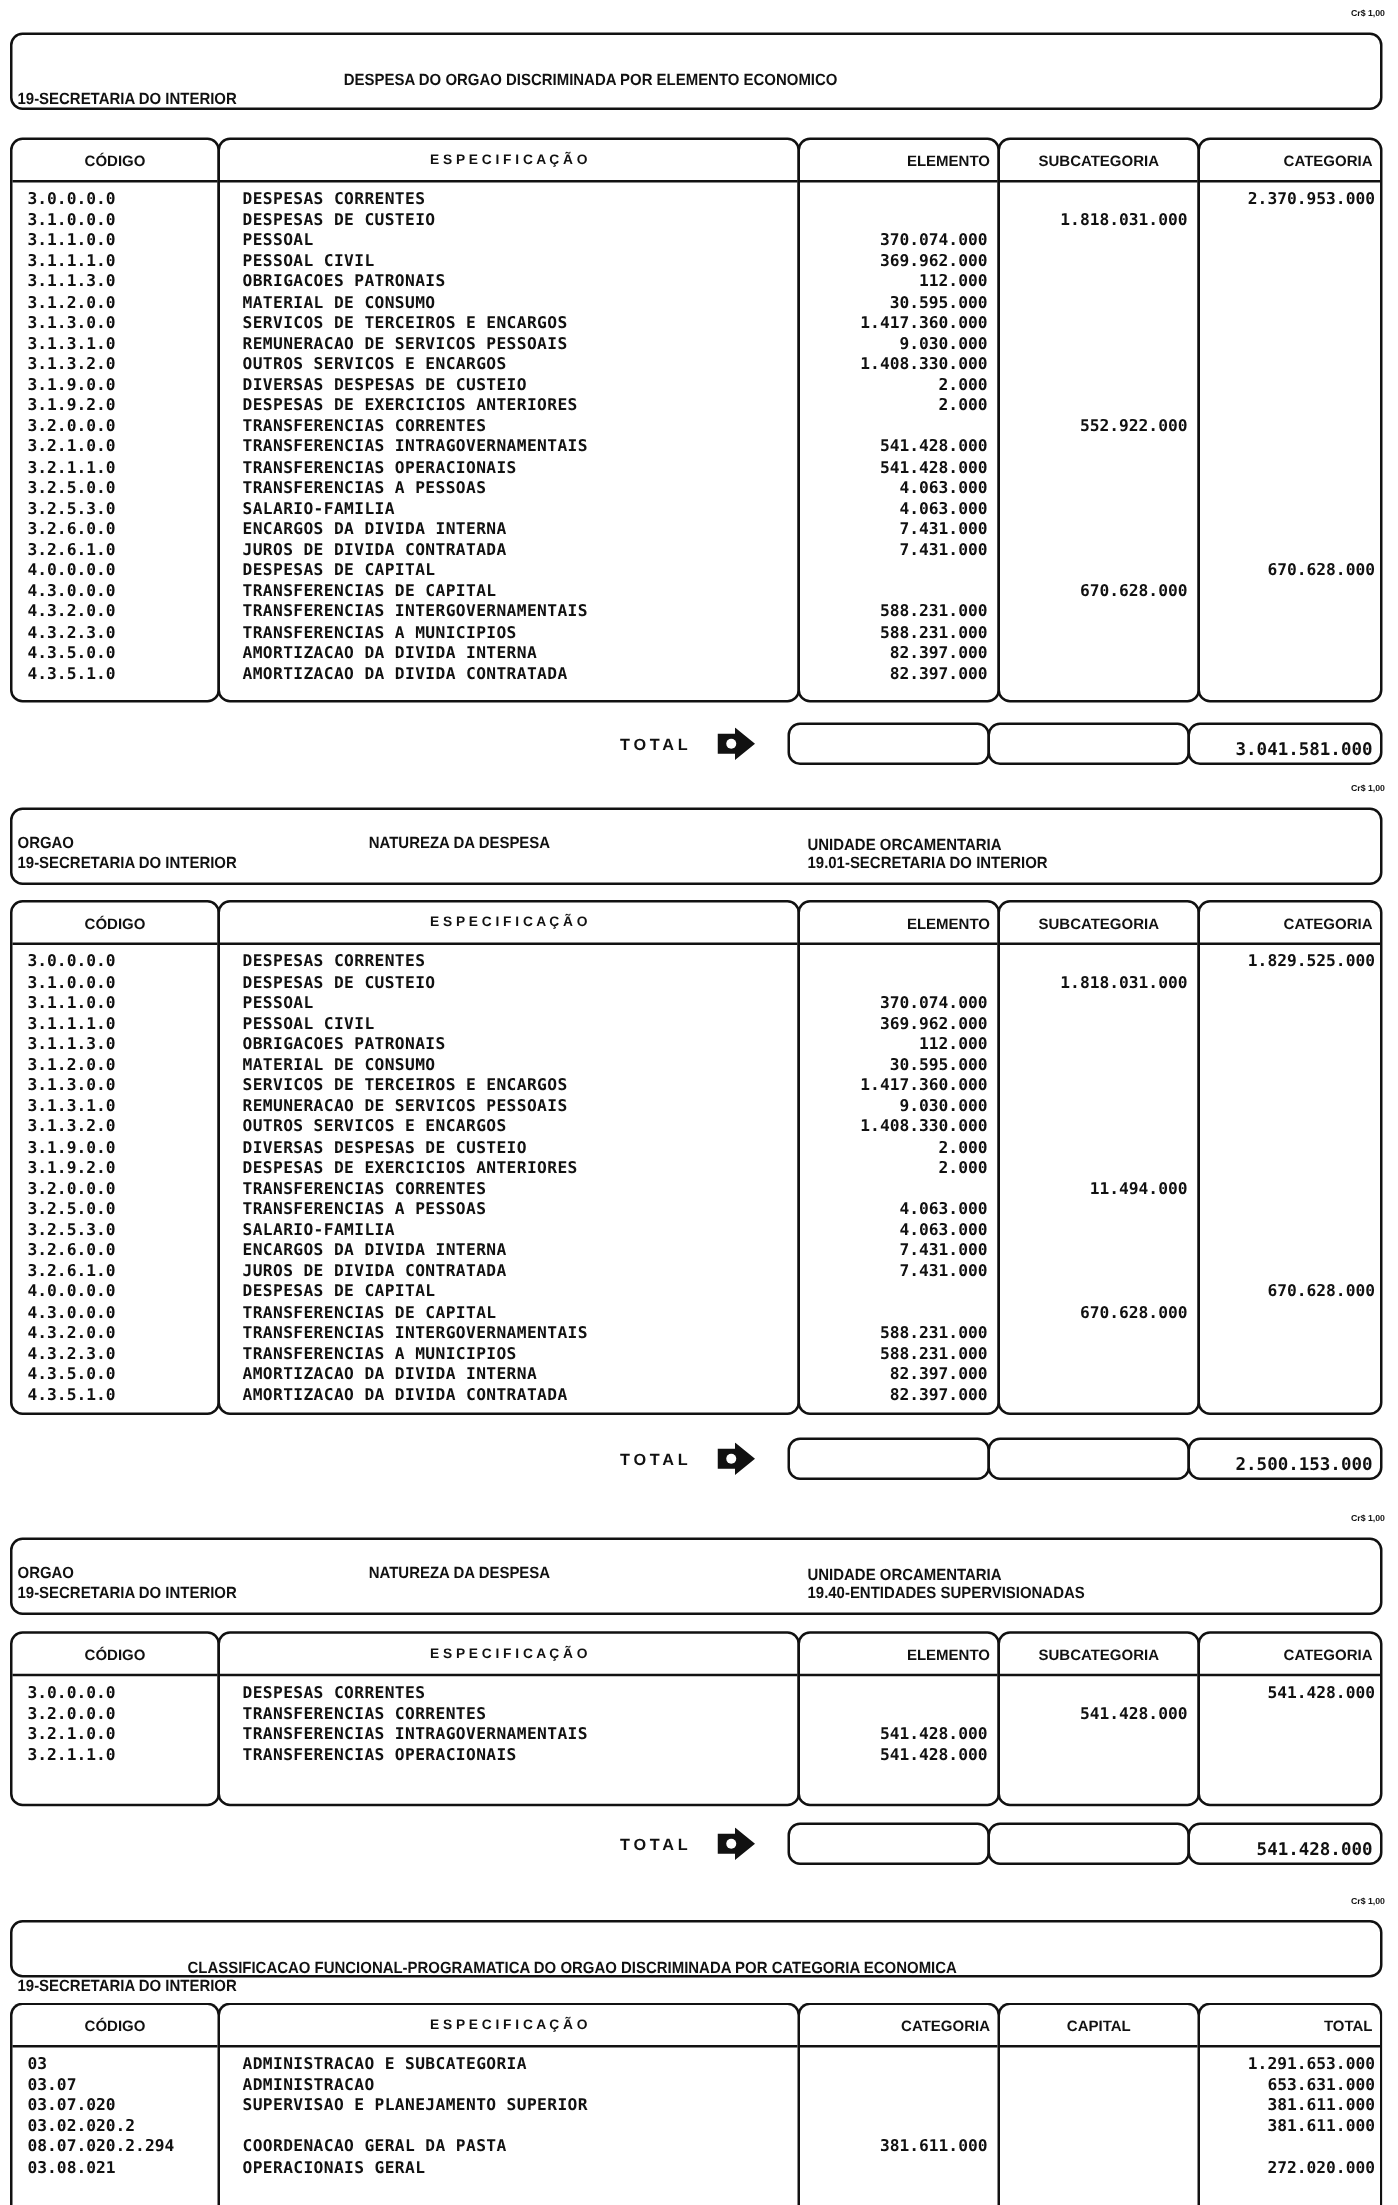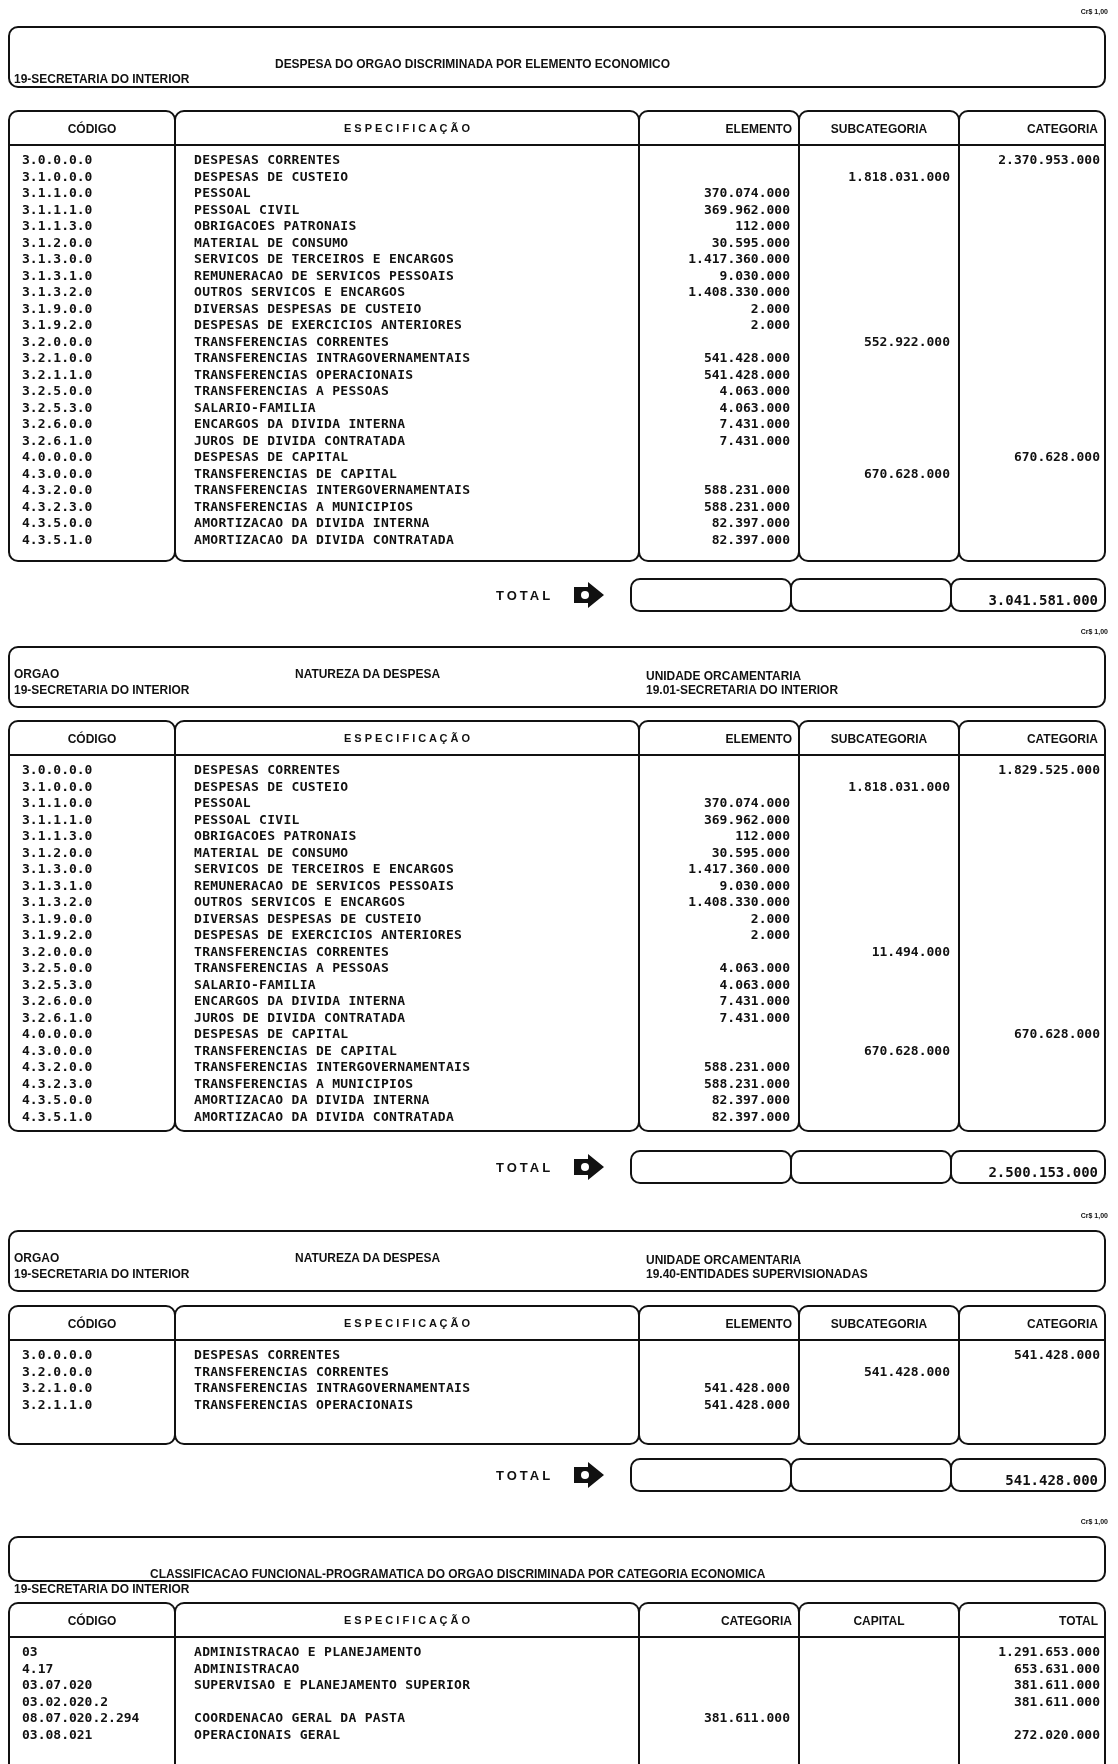--- a/index.html
+++ b/index.html
@@ -451,33 +451,33 @@
   <div class="t" style="left:140px;top:28px">CLASSIFICACAO FUNCIONAL-PROGRAMATICA DO ORGAO DISCRIMINADA POR CATEGORIA ECONOMICA</div>
   <div class="t" style="left:4px;top:43px">19-SECRETARIA DO INTERIOR</div>
 </div>
 <div class="table" style="top:1602px;height:180px" id="t4">
     <div class="col" style="left: 0px; width: 168px; border-bottom: none; border-bottom-left-radius: 0px; border-bottom-right-radius: 0px;">
       <div class="colhead">
         <span style="left: 0px; right: 0px; text-align: center;">CÓDIGO</span>
       </div>
       <div class="rows">
         <div class="row mono" style="padding-left: 12px;">03</div>
-        <div class="row mono" style="padding-left: 12px;">4.17</div>
+        <div class="row mono" style="padding-left: 12px;">03.07</div>
         <div class="row mono" style="padding-left: 12px;">03.07.020</div>
         <div class="row mono" style="padding-left: 12px;">03.02.020.2</div>
         <div class="row mono" style="padding-left: 12px;">08.07.020.2.294</div>
         <div class="row mono" style="padding-left: 12px;">03.08.021</div>
       </div>
     </div>
     <div class="col" style="left: 166px; width: 466px; border-bottom: none; border-bottom-left-radius: 0px; border-bottom-right-radius: 0px;">
       <div class="colhead">
         <span style="left: 0px; right: 0px; text-align: center; font-size: 11px;">E S P E C I F I C A Ç Ã O</span>
       </div>
       <div class="rows">
-        <div class="row " style="font-family: &quot;DejaVu Sans Mono&quot;, monospace; font-weight: bold; letter-spacing: 0.3px; padding-left: 18px;">ADMINISTRACAO E PLANEJAMENTO</div>
+        <div class="row " style="font-family: &quot;DejaVu Sans Mono&quot;, monospace; font-weight: bold; letter-spacing: 0.3px; padding-left: 18px;">ADMINISTRACAO E SUBCATEGORIA</div>
         <div class="row " style="font-family: &quot;DejaVu Sans Mono&quot;, monospace; font-weight: bold; letter-spacing: 0.3px; padding-left: 18px;">ADMINISTRACAO</div>
         <div class="row " style="font-family: &quot;DejaVu Sans Mono&quot;, monospace; font-weight: bold; letter-spacing: 0.3px; padding-left: 18px;">SUPERVISAO E PLANEJAMENTO SUPERIOR</div>
         <div class="row " style="font-family: &quot;DejaVu Sans Mono&quot;, monospace; font-weight: bold; letter-spacing: 0.3px; padding-left: 18px;"></div>
         <div class="row " style="font-family: &quot;DejaVu Sans Mono&quot;, monospace; font-weight: bold; letter-spacing: 0.3px; padding-left: 18px;">COORDENACAO GERAL DA PASTA</div>
         <div class="row " style="font-family: &quot;DejaVu Sans Mono&quot;, monospace; font-weight: bold; letter-spacing: 0.3px; padding-left: 18px;">OPERACIONAIS GERAL</div>
       </div>
     </div>
     <div class="col" style="left: 630px; width: 162px; border-bottom: none; border-bottom-left-radius: 0px; border-bottom-right-radius: 0px;">
       <div class="colhead">
         <span style="right: 6px;">CATEGORIA</span>

